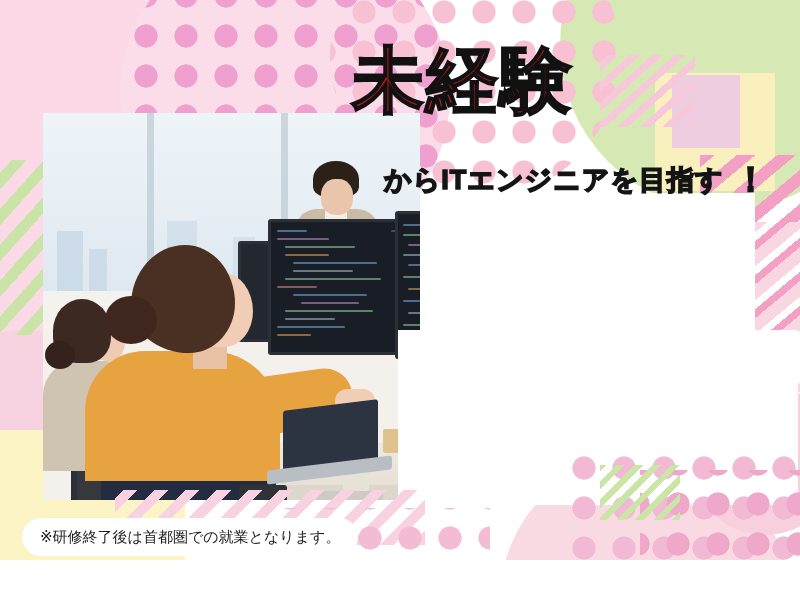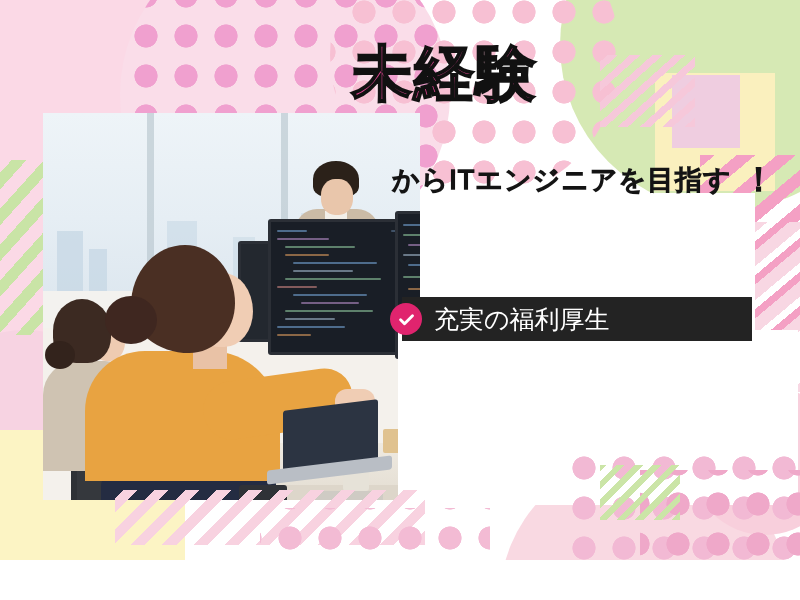--- a/index.html
+++ b/index.html
@@ -113,27 +113,27 @@
   .white-strip-mid{
     position:absolute;left:420px;top:340px;width:380px;height:30px;background:#fff;
   }
   .white-bottom{
     position:absolute;left:0;top:560px;width:800px;height:40px;background:#fff;
   }
 
   
   .headline{
     position:absolute;left:352px;top:44px;width:350px;
-    font-weight:900;font-size:60px;line-height:1;color:#ec4899;
+    font-weight:900;font-size:72px;line-height:1;color:#b91c1c;
     letter-spacing:2px;white-space:nowrap;
     -webkit-text-stroke:2px #111;
   }
   .subline{
-    position:absolute;left:392px;top:160px;
-    font-weight:400;font-size:27px;line-height:1;color:#141414;
+    position:absolute;left:384px;top:160px;
+    font-weight:700;font-size:27px;line-height:1;color:#141414;
     letter-spacing:1px;white-space:nowrap;
     -webkit-text-stroke:1.6px #141414;
   }
   .subline .bang{font-size:34px;margin-left:10px;display:inline-block;transform:translateY(2px);}
 
   
   .photo{
     position:absolute;left:43px;top:113px;width:377px;height:387px;overflow:hidden;
     background:#dfe7ec;
   }
@@ -331,25 +331,20 @@
   <div class="deco stripes-green-small"></div>
   <div class="deco stripes-pink-bl"></div>
   <div class="deco dots dots-bot-left"></div>
   <div class="white-bottom"></div>
 
   <div class="headline">未経験</div>
   <div class="subline">
     <span>からITエンジニアを目指す</span><span class="bang">！</span>
   </div>
 
-  <div class="bar bar1">
-    <div class="check">
-      <svg viewBox="0 0 24 24" aria-hidden="true">
-          <path d="M4.5 12.4l5 5.1L19.6 7.2" fill="none" stroke="#fff" stroke-width="3.6" stroke-linecap="round" stroke-linejoin="round"></path>
-        </svg>
-    </div>
-    <div class="bar-text">充実の福利厚生</div>
+
+
+
+  <div class="footnote">
+    <span>※研修終了後は首都圏での就業となります。</span>
   </div>
 
-
-
-
 </div>
 
 </body></html>

